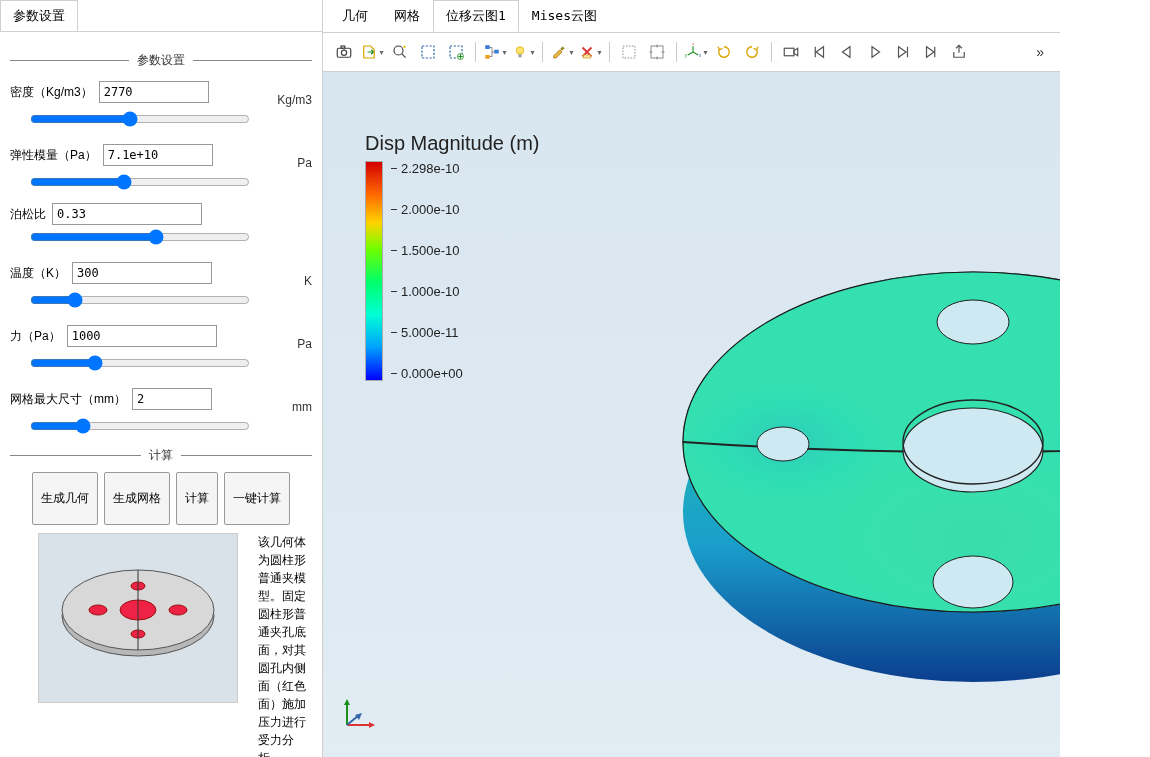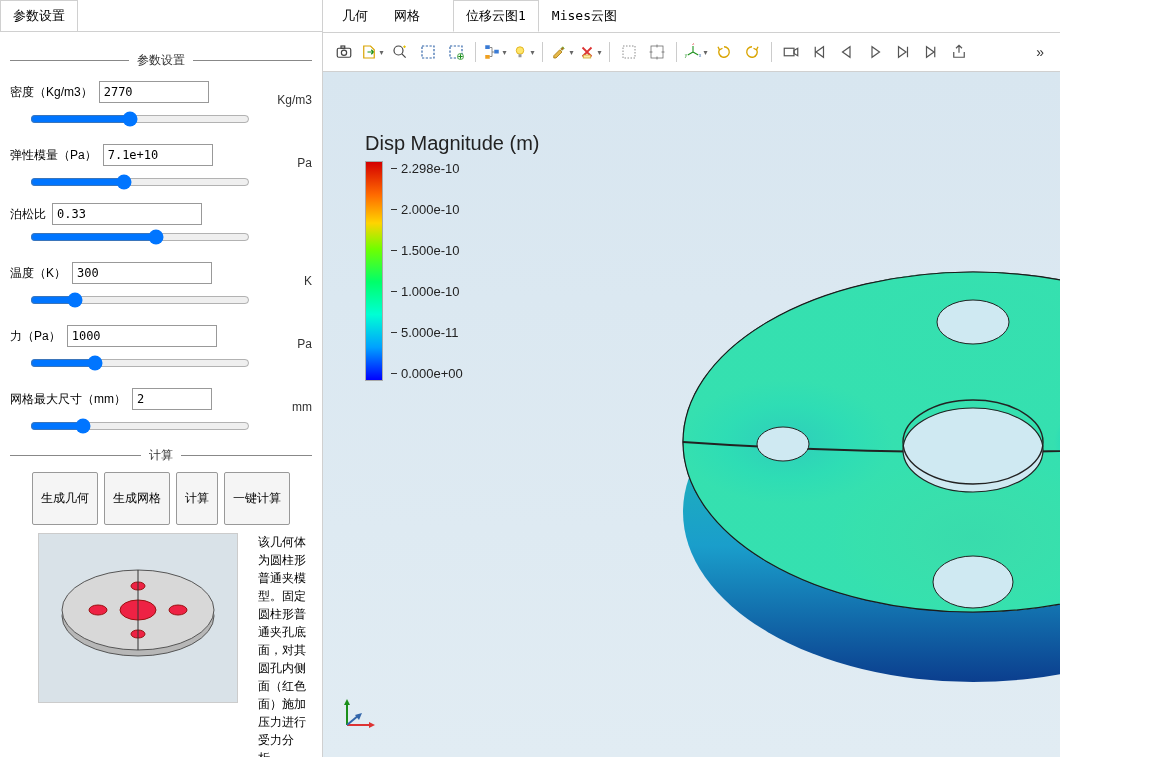--- a/index.html
+++ b/index.html
@@ -21,21 +21,21 @@
   .slider-row { padding:4px 0 0 20px; }
   input[type=range] { width:220px; }
   .btn-row { display:flex; gap:6px; justify-content:center; margin:8px 0; }
   button.btn { border:1px solid #999; background:#f5f5f5; padding:17px 8px; font-size:12px; cursor:pointer; border-radius:2px; }
   .model-box { display:flex; gap:20px; margin-top:6px; align-items:flex-start;padding-left:28px; }
   .model-img { width:200px; height:170px; background:linear-gradient(#d9e2e8,#d9e2e8); border:1px solid #ccc; position:relative; }
   .model-desc { font-size:12px; line-height:1.5; flex:1; }
   .main { flex:1; display:flex; flex-direction:column; }
   .top-tabs { display:flex; gap:0; border-bottom:1px solid #d0d0d0; background:#fff; padding-left:6px; }
   .top-tab { padding:6px 12px; font-size:13px; cursor:pointer; border:1px solid transparent; font-family: "SimSun", monospace; }
-  .top-tab.active { border:1px solid #d0d0d0; border-bottom:1px solid #fff; background:#fff;margin-left:20px; }
+  .top-tab.active { border:1px solid #d0d0d0; border-bottom:1px solid #fff; background:#fff; }
   .toolbar { display:flex; gap:2px; padding:6px 8px; border-bottom:1px solid #d0d0d0; align-items:center; flex-wrap:nowrap; }
   .tool { width:26px; height:26px; display:flex; align-items:center; justify-content:center; border-radius:2px; cursor:pointer; }
   .tool svg { width:18px; height:18px; }
   .tool .dd { font-size:8px; color:#666; margin-left:1px; }
   .sep { width:1px; height:20px; background:#ccc; margin:0 4px; }
   .spacer-flex { flex:1; }
   .overflow-icon { font-size:14px; color:#333; padding:0 8px; cursor:pointer; }
   .viewport { flex:1; background:linear-gradient(180deg,#d8e6f0 0%,#e1ecf3 100%); position:relative; overflow:hidden; }
   .legend { position:absolute; left:42px; top:60px; font-family: Arial, sans-serif; }
   .legend-title { font-size:20px; color:#222; margin-bottom:6px; }

